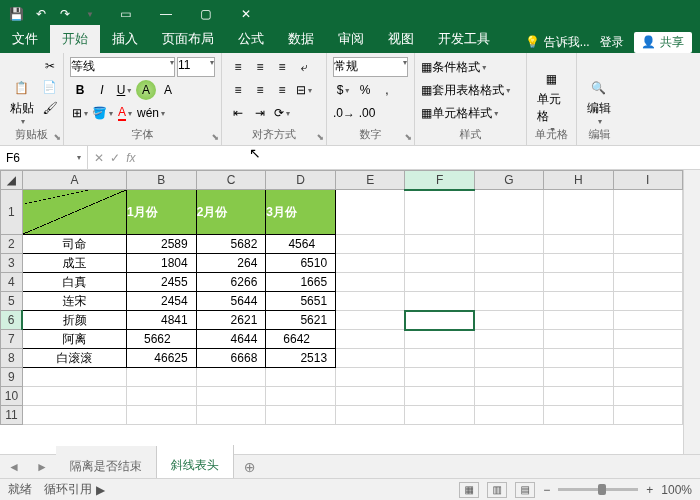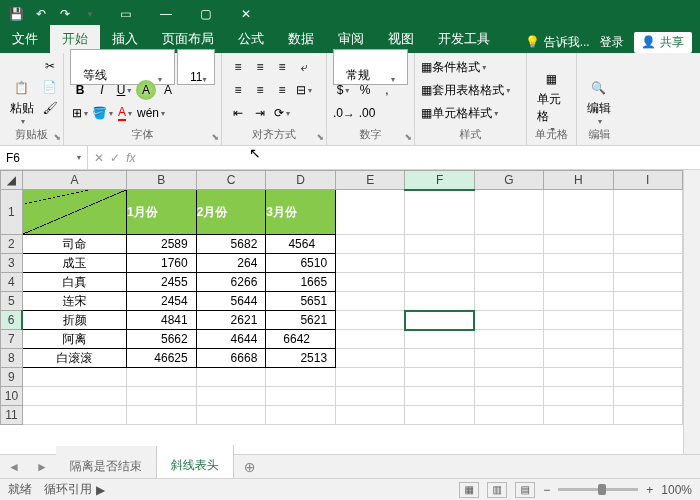--- a/index.html
+++ b/index.html
@@ -17,21 +17,21 @@
 .share{background:#fff;color:#217346;padding:2px 8px;border-radius:2px}
 .ribbon{height:93px;background:#f1f1f1;border-bottom:1px solid #d4d4d4;display:flex}
 .rgroup{border-right:1px solid #d4d4d4;padding:3px 6px 0;display:flex;flex-direction:column;position:relative}
 .rlabel{text-align:center;font-size:11px;color:#666;position:absolute;bottom:3px;left:0;right:0}
 .rbody{flex:1;display:flex;gap:2px}
 .vbtn{display:flex;flex-direction:column;align-items:center;justify-content:center;padding:2px 4px;cursor:pointer}
 .vbtn-icon{width:24px;height:24px;display:flex;align-items:center;justify-content:center}
 .rcol{display:flex;flex-direction:column;gap:1px}
 .rrow{display:flex;align-items:center;gap:2px;height:22px}
 .sbtn{min-width:20px;height:20px;display:flex;align-items:center;justify-content:center;cursor:pointer;font-size:12px}
-.combo{border:1px solid #ababab;background:#fff;height:36px;display:flex;align-items:flex-end;padding:0 12px;font-size:12px}
+.combo{border:1px solid #ababab;background:#fff;height:20px;display:flex;align-items:flex-start;padding:0 0;font-size:12px}
 .dd{font-size:8px;color:#666;margin-left:2px}
 .cursor-fake{position:absolute;left:185px;top:92px;font-size:14px;z-index:100}
 .formula{height:24px;border-bottom:1px solid #d4d4d4;display:flex;align-items:center;background:#fff}
 .namebox{width:88px;border-right:1px solid #d4d4d4;padding:0 6px;height:100%;display:flex;align-items:center;justify-content:space-between}
 .fx-btns{display:flex;padding:0 6px;gap:6px;color:#999}
 .fx-input{flex:1;padding:0 6px}
 .grid-wrap{flex:1;display:flex;overflow:hidden;position:relative}
 .grid-scroll{flex:1;overflow:auto}
 table.grid{border-collapse:collapse;table-layout:fixed}
 .colhdr,.rowhdr{background:#e6e6e6;border:1px solid #ababab;text-align:center;color:#444;font-size:12px}
@@ -298,21 +298,21 @@
             <td class="data-cell" style="text-align:right;padding-right:20px">4564</td>
             <td class="cell"></td>
             <td class="cell"></td>
             <td class="cell"></td>
             <td class="cell"></td>
             <td class="cell"></td>
           </tr>
           <tr>
             <td class="rowhdr">3</td>
             <td class="data-cell">成玉</td>
-            <td class="data-cell" style="text-align:right;padding-right:8px">1760</td>
+            <td class="data-cell" style="text-align:right;padding-right:8px">1804</td>
             <td class="data-cell" style="text-align:right;padding-right:8px">264</td>
             <td class="data-cell" style="text-align:right;padding-right:8px">6510</td>
             <td class="cell"></td>
             <td class="cell"></td>
             <td class="cell"></td>
             <td class="cell"></td>
             <td class="cell"></td>
           </tr>
           <tr>
             <td class="rowhdr">4</td>
@@ -346,21 +346,21 @@
             <td class="data-cell" style="text-align:right;padding-right:8px">5621</td>
             <td class="cell"></td>
             <td class="cell selected"></td>
             <td class="cell"></td>
             <td class="cell"></td>
             <td class="cell"></td>
           </tr>
           <tr>
             <td class="rowhdr">7</td>
             <td class="data-cell">阿离</td>
-            <td class="data-cell" style="text-align:right;padding-right:8px">5662</td>
+            <td class="data-cell" style="padding-right:8px">5662</td>
             <td class="data-cell" style="text-align:right;padding-right:8px">4644</td>
             <td class="data-cell" style="text-align:center;padding-right:8px">6642</td>
             <td class="cell"></td>
             <td class="cell"></td>
             <td class="cell"></td>
             <td class="cell"></td>
             <td class="cell"></td>
           </tr>
           <tr>
             <td class="rowhdr">8</td>

